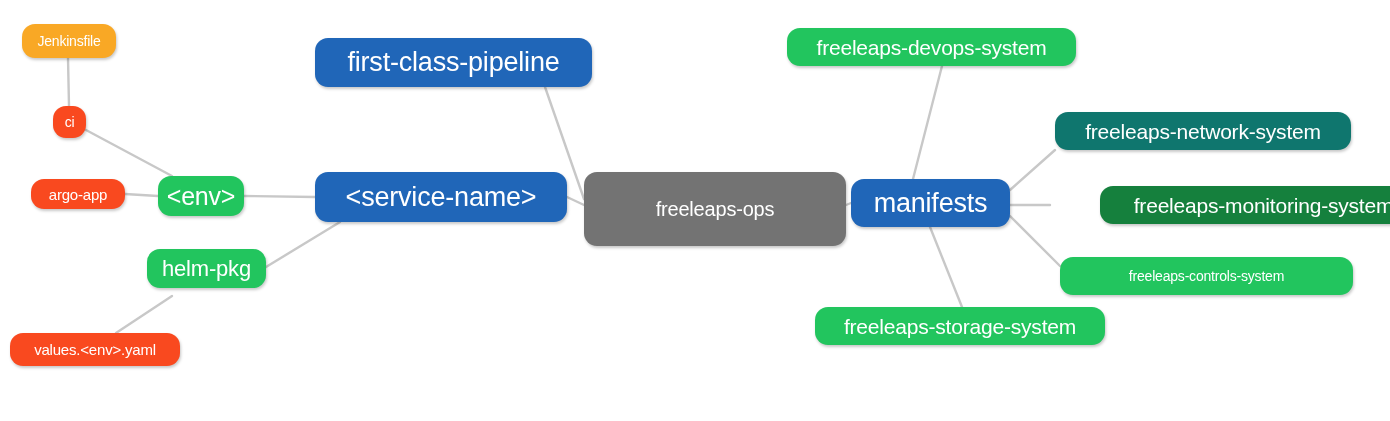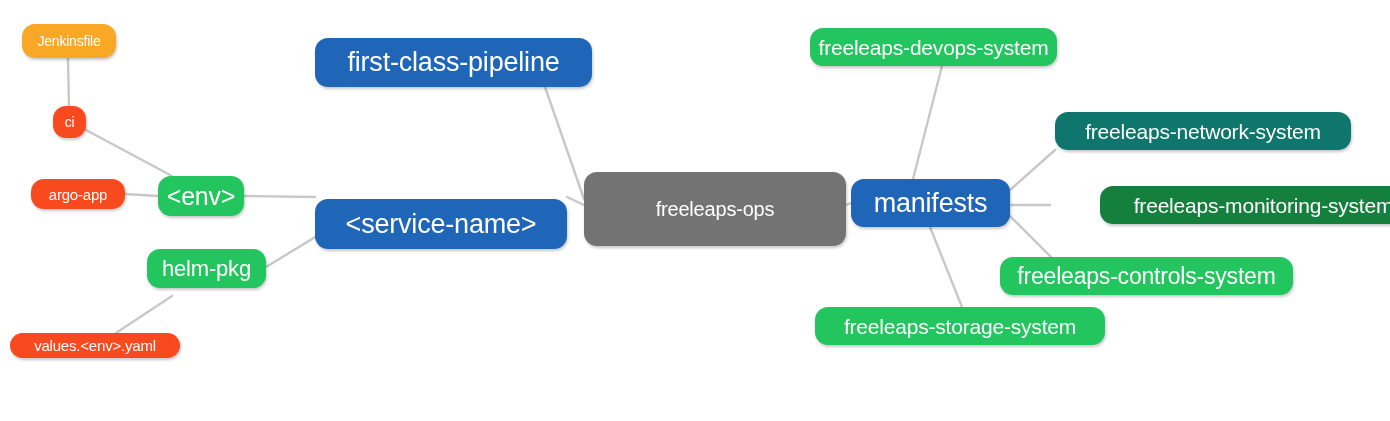--- a/index.html
+++ b/index.html
@@ -57,21 +57,21 @@
       <line x1="913" y1="179" x2="942" y2="66" stroke="#c8c8c8" stroke-width="2.4" stroke-linecap="round"></line>
       <line x1="1010" y1="190" x2="1055" y2="150" stroke="#c8c8c8" stroke-width="2.4" stroke-linecap="round"></line>
       <line x1="1010" y1="205" x2="1050" y2="205" stroke="#c8c8c8" stroke-width="2.4" stroke-linecap="round"></line>
       <line x1="1010" y1="216" x2="1060" y2="266" stroke="#c8c8c8" stroke-width="2.4" stroke-linecap="round"></line>
       <line x1="930" y1="227" x2="962" y2="307" stroke="#c8c8c8" stroke-width="2.4" stroke-linecap="round"></line>
     </svg>
   <div id="nodes-layer">
       <div class="node" style="left: 584px; top: 172px; width: 262px; height: 74px; background: #737373; color: rgb(255, 255, 255); font-size: 20px;">
         <span>freeleaps-ops</span>
       </div>
-      <div class="node" style="left: 315px; top: 172px; width: 252px; height: 50px; background: rgb(32, 102, 184); color: rgb(255, 255, 255); font-size: 27px; margin-top: 27px;">
+      <div class="node" style="left: 315px; top: 172px; width: 252px; height: 50px; background: rgb(32, 102, 184); color: rgb(255, 255, 255); font-size: 27px;">
         <span>&lt;service-name&gt;</span>
       </div>
       <div class="node" style="left: 315px; top: 38px; width: 277px; height: 49px; background: rgb(32, 102, 184); color: rgb(255, 255, 255); font-size: 27px;">
         <span>first-class-pipeline</span>
       </div>
       <div class="node" style="left: 851px; top: 179px; width: 159px; height: 48px; background: rgb(32, 102, 184); color: rgb(255, 255, 255); font-size: 27px;">
         <span>manifests</span>
       </div>
       <div class="node" style="left: 158px; top: 176px; width: 86px; height: 40px; background: rgb(34, 197, 94); color: rgb(255, 255, 255); font-size: 25px;">
         <span>&lt;env&gt;</span>
@@ -81,32 +81,32 @@
       </div>
       <div class="node" style="left: 22px; top: 24px; width: 94px; height: 34px; background: rgb(249, 168, 37); color: rgb(255, 255, 255); font-size: 14px;">
         <span>Jenkinsfile</span>
       </div>
       <div class="node" style="left: 53px; top: 106px; width: 33px; height: 32px; background: rgb(249, 73, 31); color: rgb(255, 255, 255); font-size: 14px;">
         <span>ci</span>
       </div>
       <div class="node" style="left: 31px; top: 179px; width: 94px; height: 30px; background: rgb(249, 73, 31); color: rgb(255, 255, 255); font-size: 15px;">
         <span>argo-app</span>
       </div>
-      <div class="node" style="left: 10px; top: 333px; width: 170px; height: 25px; background: rgb(249, 73, 31); color: rgb(255, 255, 255); font-size: 15px; justify-content: center;">
+      <div class="node" style="left: 10px; top: 333px; width: 170px; height: 33px; background: rgb(249, 73, 31); color: rgb(255, 255, 255); font-size: 15px; justify-content: center;">
         <span>values.&lt;env&gt;.yaml</span>
       </div>
-      <div class="node" style="left: 810px; top: 28px; width: 247px; height: 38px; background: rgb(34, 197, 94); color: rgb(255, 255, 255); font-size: 21px;">
+      <div class="node" style="left: 787px; top: 28px; width: 289px; height: 38px; background: rgb(34, 197, 94); color: rgb(255, 255, 255); font-size: 21px;">
         <span>freeleaps-devops-system</span>
       </div>
       <div class="node" style="left: 1055px; top: 112px; width: 296px; height: 38px; background: #0f766e; color: rgb(255, 255, 255); font-size: 21px;">
         <span>freeleaps-network-system</span>
       </div>
       <div class="node" style="left: 1100px; top: 186px; width: 327px; height: 38px; background: #15803d; color: rgb(255, 255, 255); font-size: 21px;">
         <span>freeleaps-monitoring-system</span>
       </div>
-      <div class="node" style="left: 1000px; top: 257px; width: 293px; height: 38px; background: rgb(34, 197, 94); color: rgb(255, 255, 255); font-size: 23px;">
+      <div class="node" style="left: 1060px; top: 257px; width: 293px; height: 38px; background: rgb(34, 197, 94); color: rgb(255, 255, 255); font-size: 14px;">
         <span>freeleaps-controls-system</span>
       </div>
       <div class="node" style="left: 815px; top: 307px; width: 290px; height: 38px; background: rgb(34, 197, 94); color: rgb(255, 255, 255); font-size: 21px;">
         <span>freeleaps-storage-system</span>
       </div>
     </div>
 </div>
 
 </body></html>

